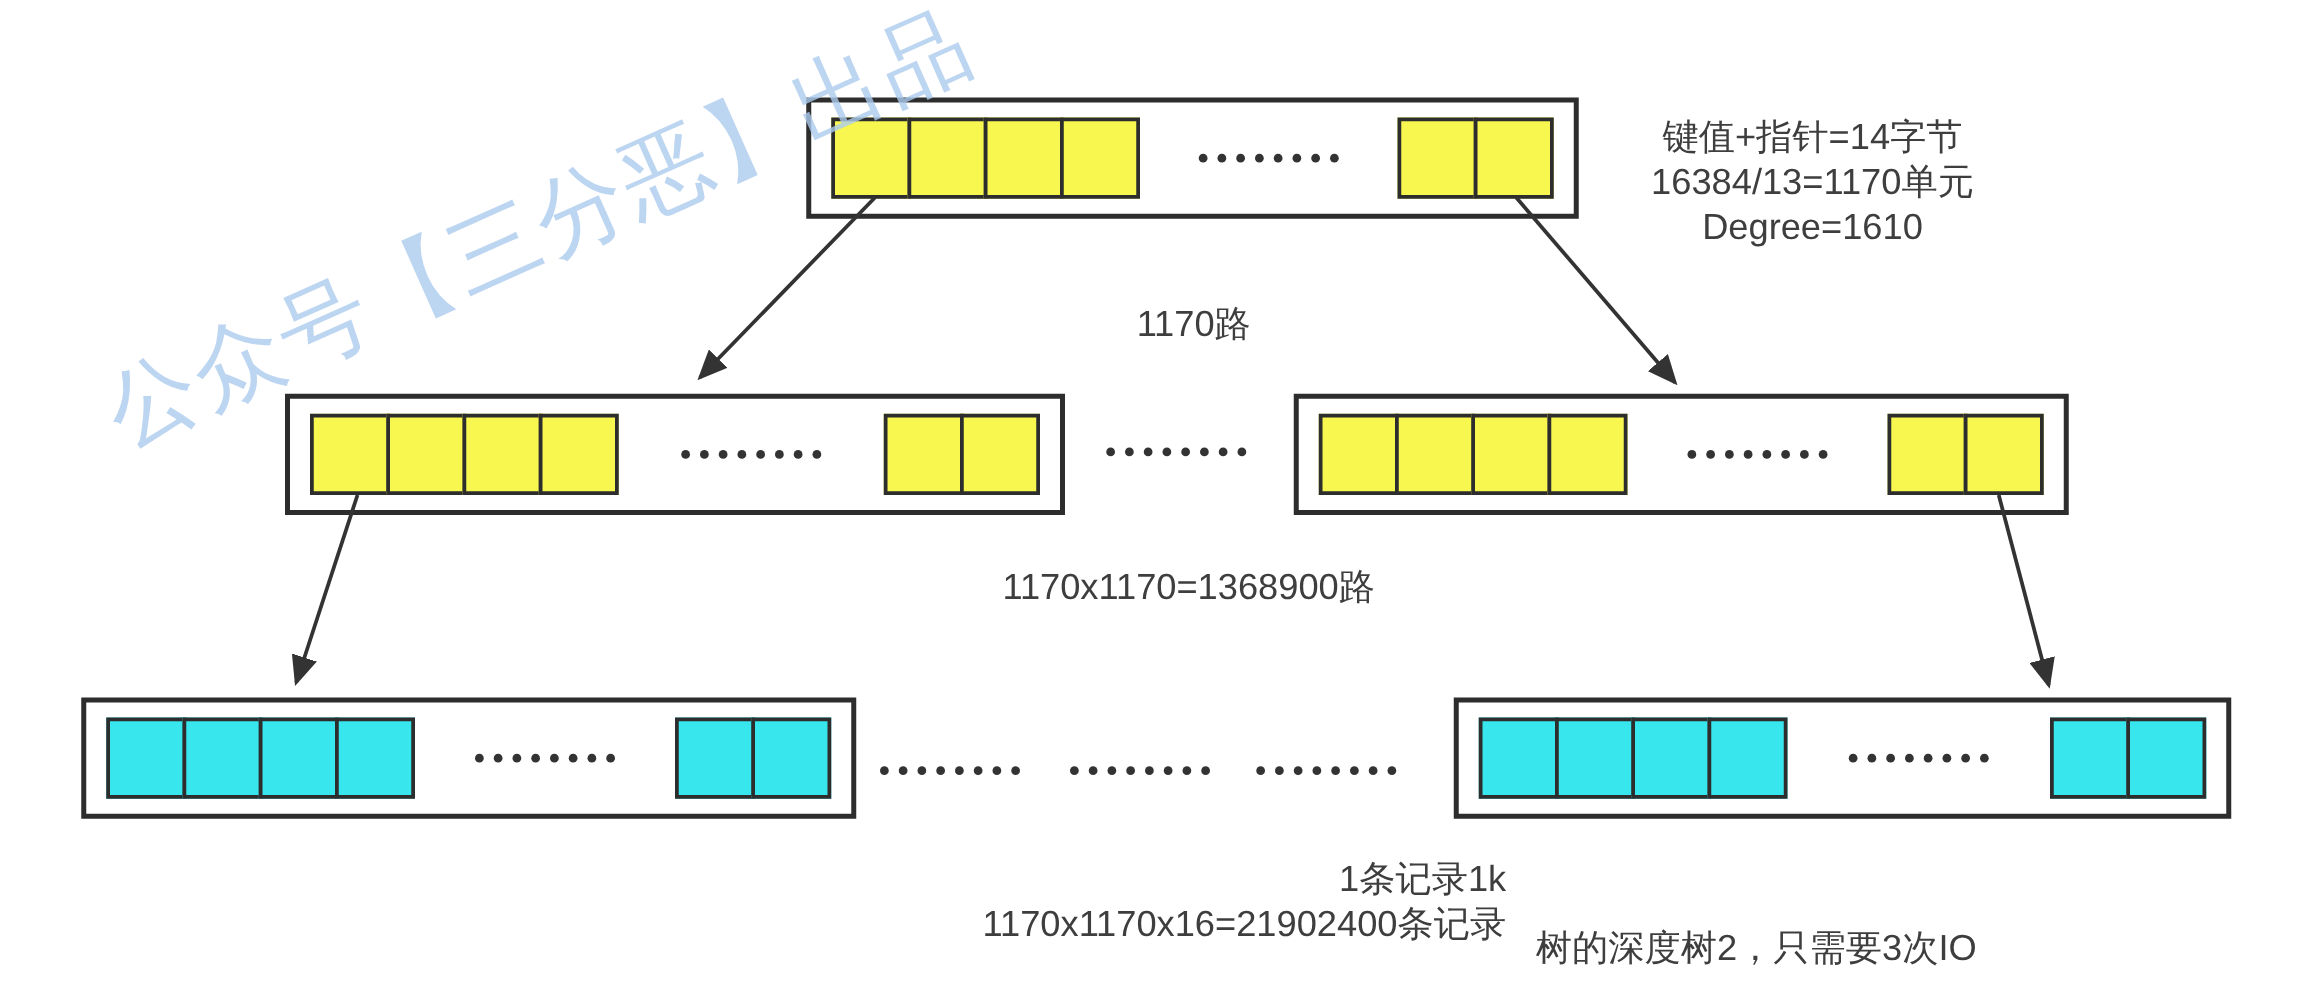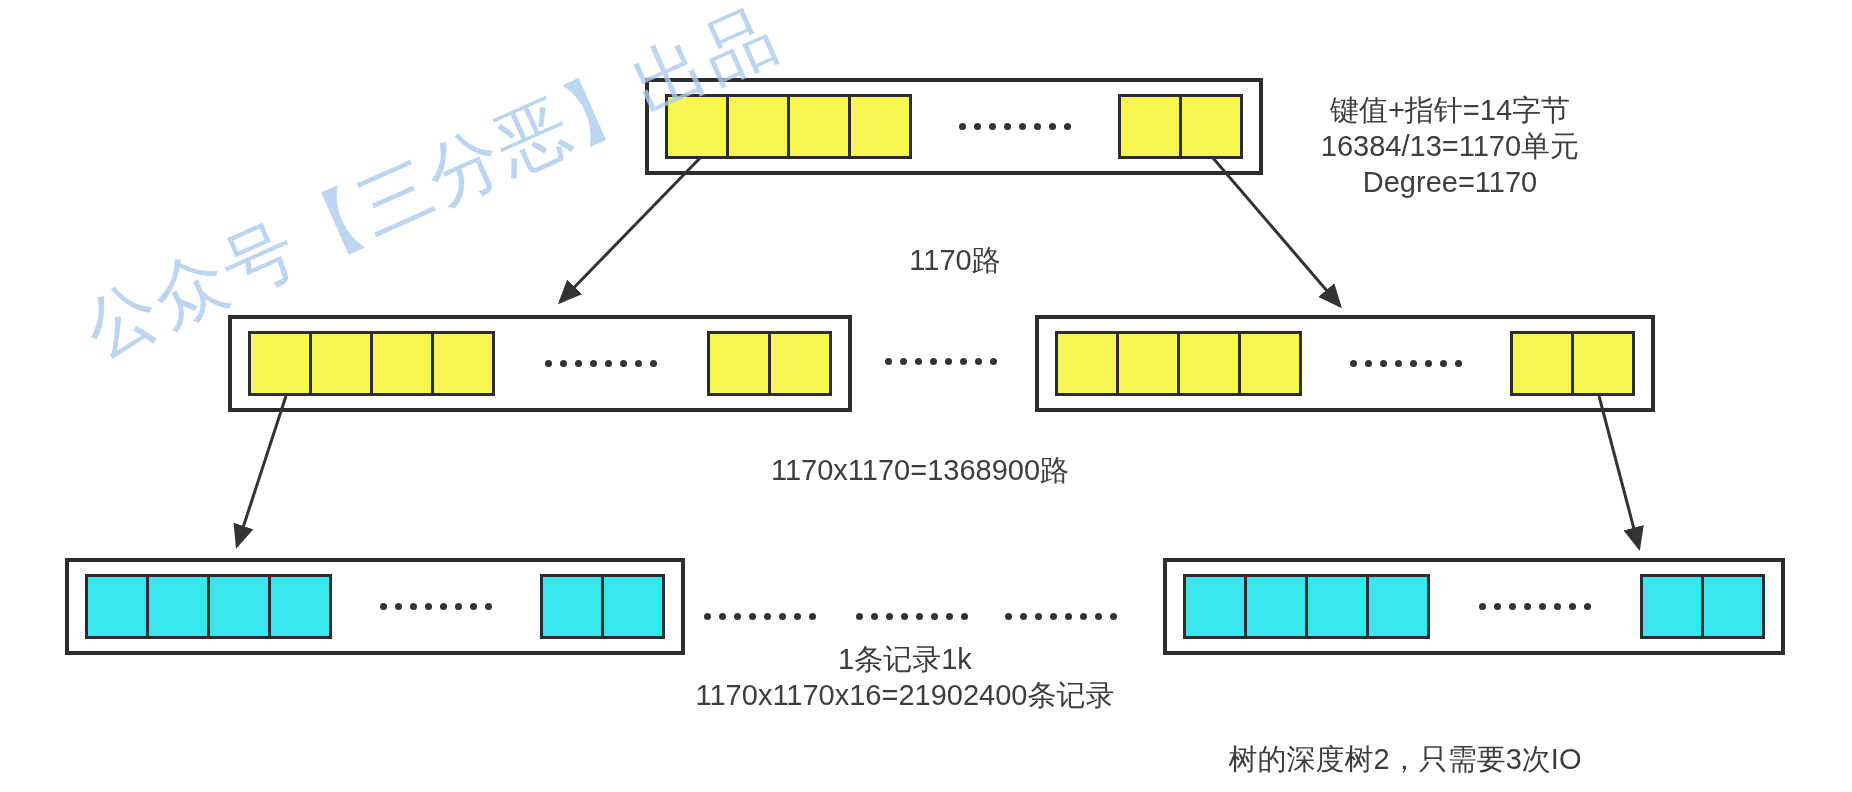--- a/index.html
+++ b/index.html
@@ -34,22 +34,22 @@
   #ellipsis-leaf-gap-1  {left:704px;  top:613px;}
   #ellipsis-leaf-gap-2  {left:856px;  top:613px;}
   #ellipsis-leaf-gap-3  {left:1005px; top:613px;}
   
   .note{
     position:absolute; font-size:29px; line-height:36px;
     color:#3e3e3e; text-align:center; z-index:3; white-space:nowrap;
   }
   #non-leaf-note {left:1280px; top:92px;  width:340px;}
   #fanout1-note  {left:880px;  top:242px; width:150px;}
-  #fanout2-note  {left:740px;  top:452px; width:360px;}
-  #leaf-note     {left:605px;  top:641px; width:600px;}
+  #fanout2-note  {left:740px;  top:452px; width:360px;text-align:right;}
+  #leaf-note     {left:605px;  top:686px; width:600px;text-align:right;}
   #depth-note    {left:1180px; top:741px; width:450px;}
   
   .arrows{position:absolute; left:0; top:0; z-index:4; pointer-events:none;}
   
   .watermark{
     position:absolute; left:85px; top:288px;
     font-size:72px; letter-spacing:3px; white-space:nowrap;
     color:rgba(171,203,238,0.8); font-weight:500;
     transform:rotate(-24deg); transform-origin:0 40%;
     z-index:6; pointer-events:none;
@@ -208,21 +208,21 @@
       <span class="dot"></span>
       <span class="dot"></span>
       <span class="dot"></span>
       <span class="dot"></span>
       <span class="dot"></span>
     </div>
 
   <div class="note" id="non-leaf-note">
     <div>键值+指针=14字节</div>
     <div>16384/13=1170单元</div>
-    <div>Degree=1170</div>
+    <div>Degree=1610</div>
   </div>
 
   <div class="note" id="fanout1-note">1170路</div>
   <div class="note" id="fanout2-note">1170x1170=1368900路</div>
 
   <div class="note" id="leaf-note">
     <div>1条记录1k</div>
     <div>1170x1170x16=21902400条记录</div>
   </div>
 

